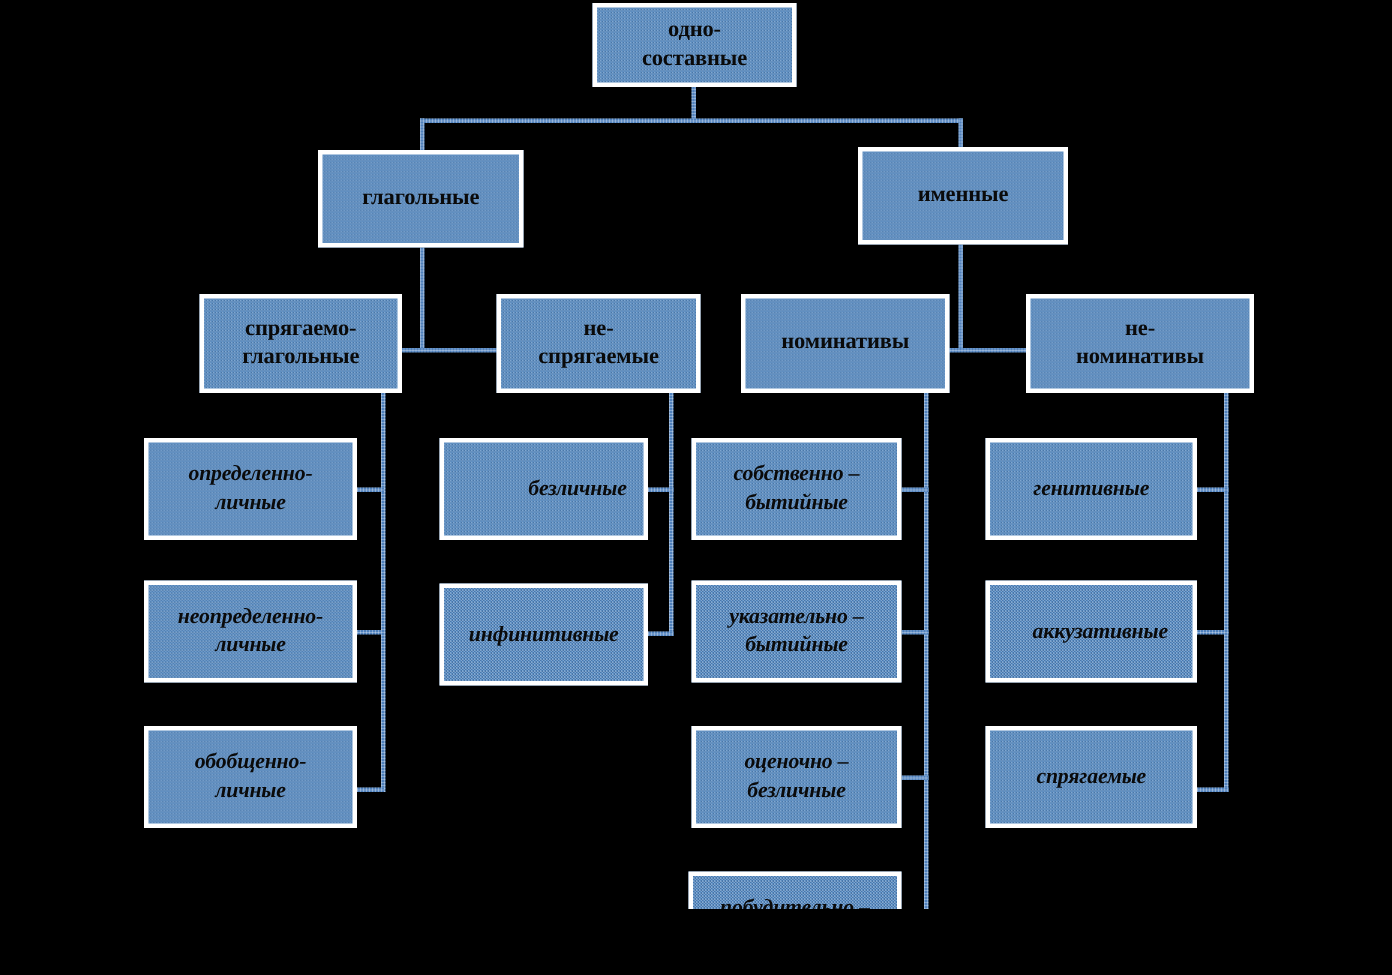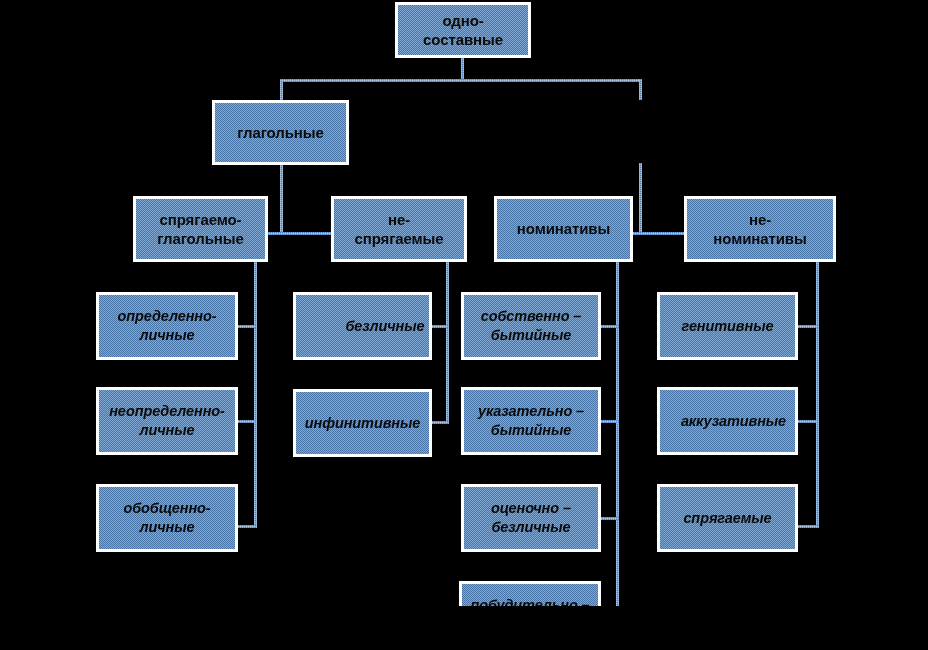--- a/index.html
+++ b/index.html
@@ -7,21 +7,21 @@
     margin: 0;
     padding: 0;
     background: #000000;
   }
   #canvas {
     position: relative;
     width: 928px;
     height: 606px;
     background: #000000;
     overflow: hidden;
-    font-family: Liberation Sans, sans-serif;
+    font-family: Liberation Serif, serif;
   }
 
   
   .conn {
     position: absolute;
     background-color: #4f81bd;
     background-image:
       repeating-linear-gradient(0deg,
         rgba(255,255,255,0.30) 0px, rgba(255,255,255,0.30) 1px,
         rgba(0,0,0,0) 1px, rgba(0,0,0,0) 2px),
@@ -118,20 +118,23 @@
   <div class="conn" style="left:798px; top:525px; width:21px; height:3px;"></div>
 
   <div class="node lvl-root" style="left:395px; top:2px; width:136px; height:56px;">
     <span class="label">одно-
 составные</span>
   </div>
 
   <div class="node lvl-2" style="left:212px; top:100px; width:137px; height:65px;">
     <span class="label">глагольные</span>
   </div>
+  <div class="node lvl-2" style="left:572px; top:98px; width:140px; height:65px;">
+    <span class="label">именные</span>
+  </div>
 
   <div class="node lvl-3" style="left:133px; top:196px; width:135px; height:66px;">
     <span class="label">спрягаемо-
 глагольные</span>
   </div>
   <div class="node lvl-3" style="left:331px; top:196px; width:136px; height:66px;">
     <span class="label">не-
 спрягаемые</span>
   </div>
   <div class="node lvl-3" style="left:494px; top:196px; width:139px; height:66px;">

